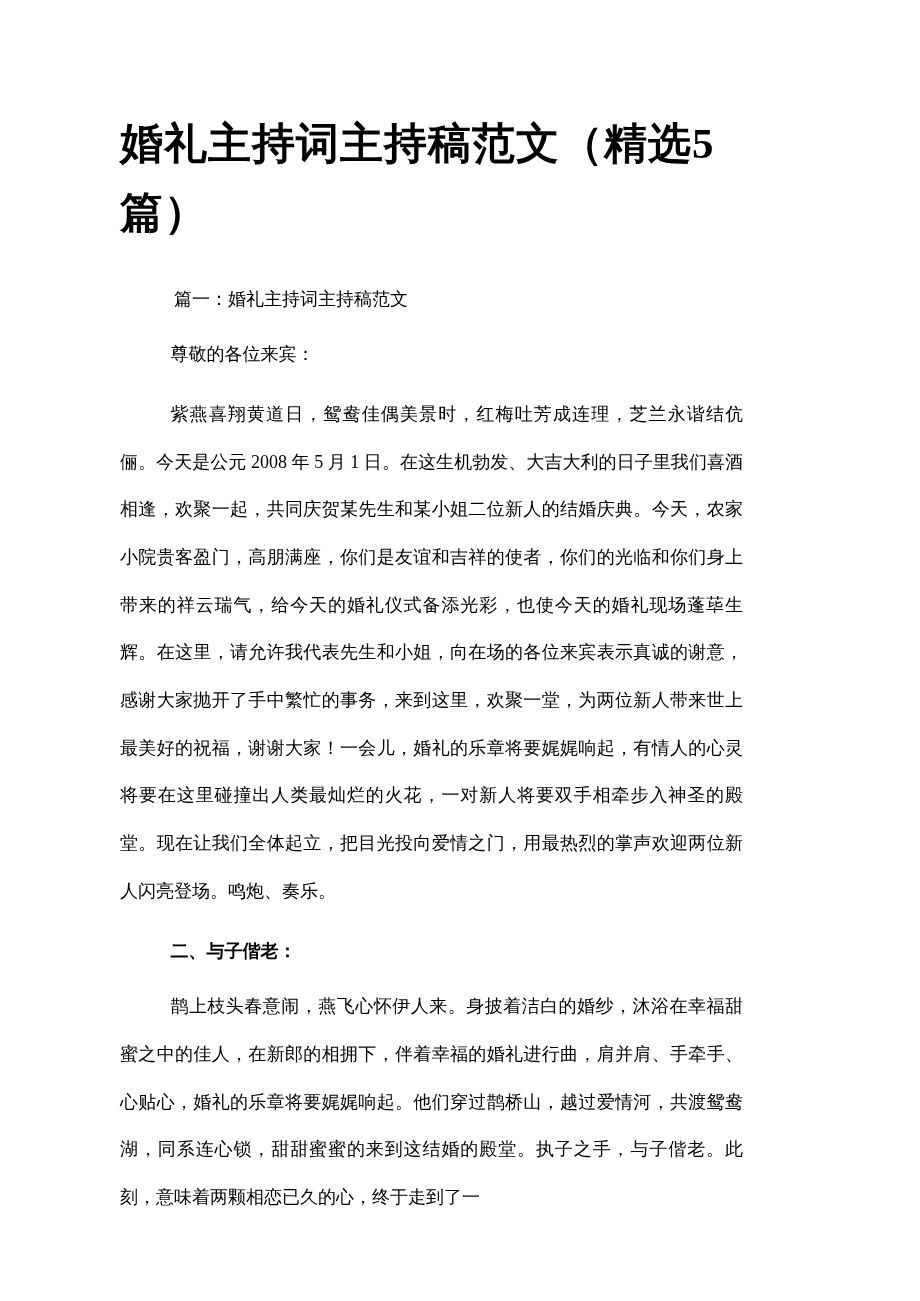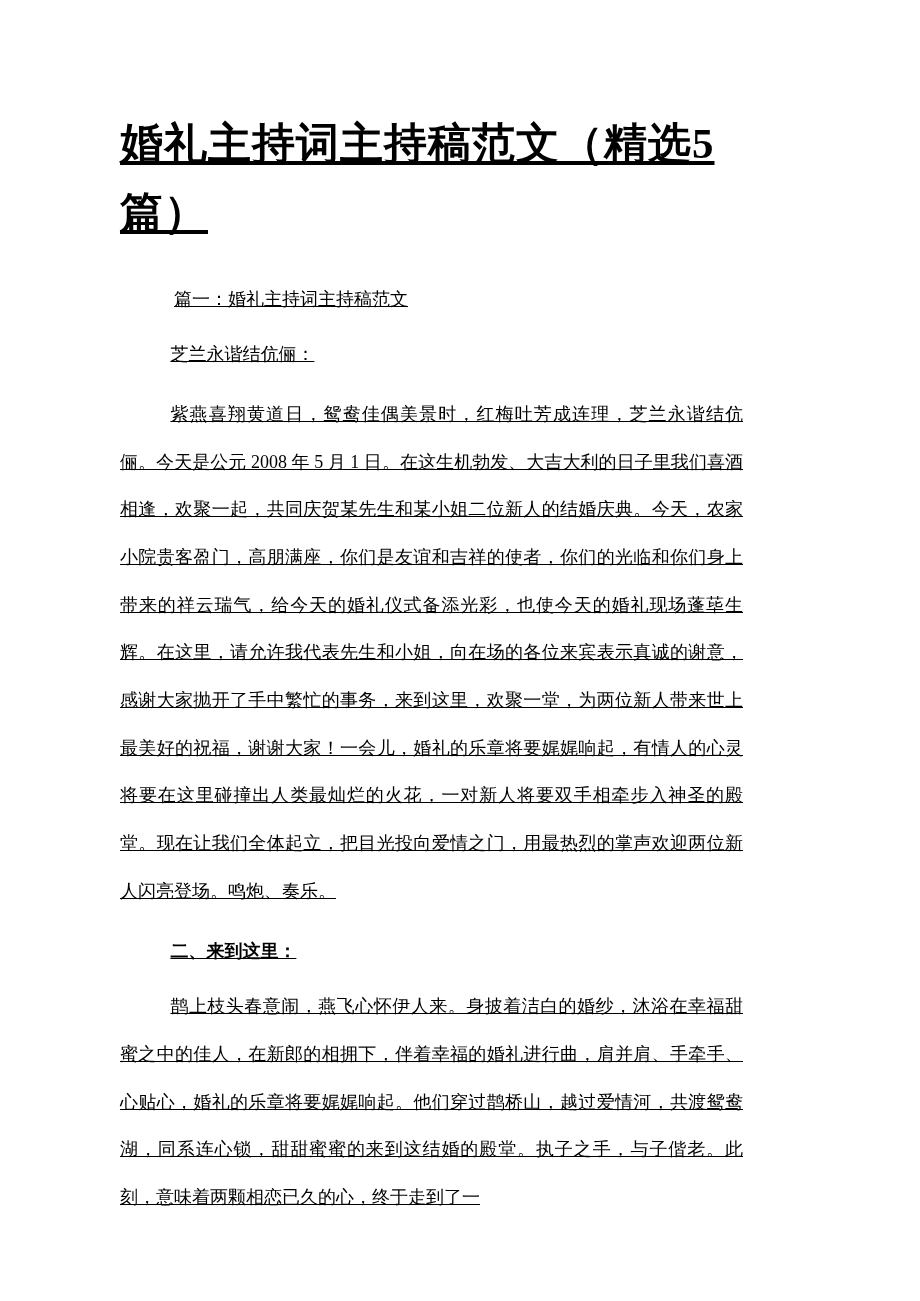--- a/index.html
+++ b/index.html
@@ -12,21 +12,20 @@
     min-height: 1301px;
     font-family: "Liberation Serif", "DejaVu Serif", serif;
     color: #000000;
   }
   .doc {
     box-sizing: border-box;
     width: 860px;
     min-height: 1301px;
     padding: 110px 117px 40px 120px;
     overflow: hidden;
-    text-decoration: underline;
   }
   .doc-title {
     font-size: 43px;
     font-weight: bold;
     line-height: 1.6;
     letter-spacing: 1px;
     margin: 0 0 28px 0;
     max-width: 625px;
     word-break: break-all;
   }
@@ -58,21 +57,21 @@
 </head>
 <body>
 
 <div class="doc">
 
   <h1 class="doc-title">婚礼主持词主持稿范文（精选5篇）</h1>
 
   <p class="subtitle">篇一：婚礼主持词主持稿范文</p>
 
 
-  <p class="para salute">芝兰永谐结伉俪：</p>
+  <p class="para salute">尊敬的各位来宾：</p>
 
   <p class="para">紫燕喜翔黄道日，鸳鸯佳偶美景时，红梅吐芳成连理，芝兰永谐结伉俪。今天是公元 2008 年 5 月 1 日。在这生机勃发、大吉大利的日子里我们喜酒相逢，欢聚一起，共同庆贺某先生和某小姐二位新人的结婚庆典。今天，农家小院贵客盈门，高朋满座，你们是友谊和吉祥的使者，你们的光临和你们身上带来的祥云瑞气，给今天的婚礼仪式备添光彩，也使今天的婚礼现场蓬荜生辉。在这里，请允许我代表先生和小姐，向在场的各位来宾表示真诚的谢意，感谢大家抛开了手中繁忙的事务，来到这里，欢聚一堂，为两位新人带来世上最美好的祝福，谢谢大家！一会儿，婚礼的乐章将要娓娓响起，有情人的心灵将要在这里碰撞出人类最灿烂的火花，一对新人将要双手相牵步入神圣的殿堂。现在让我们全体起立，把目光投向爱情之门，用最热烈的掌声欢迎两位新人闪亮登场。鸣炮、奏乐。</p>
 
-  <p class="heading">二、来到这里：</p>
+  <p class="heading">二、与子偕老：</p>
 
   <p class="para">鹊上枝头春意闹，燕飞心怀伊人来。身披着洁白的婚纱，沐浴在幸福甜蜜之中的佳人，在新郎的相拥下，伴着幸福的婚礼进行曲，肩并肩、手牵手、心贴心，婚礼的乐章将要娓娓响起。他们穿过鹊桥山，越过爱情河，共渡鸳鸯湖，同系连心锁，甜甜蜜蜜的来到这结婚的殿堂。执子之手，与子偕老。此刻，意味着两颗相恋已久的心，终于走到了一</p>
 
 </div>
 
 </body></html>

